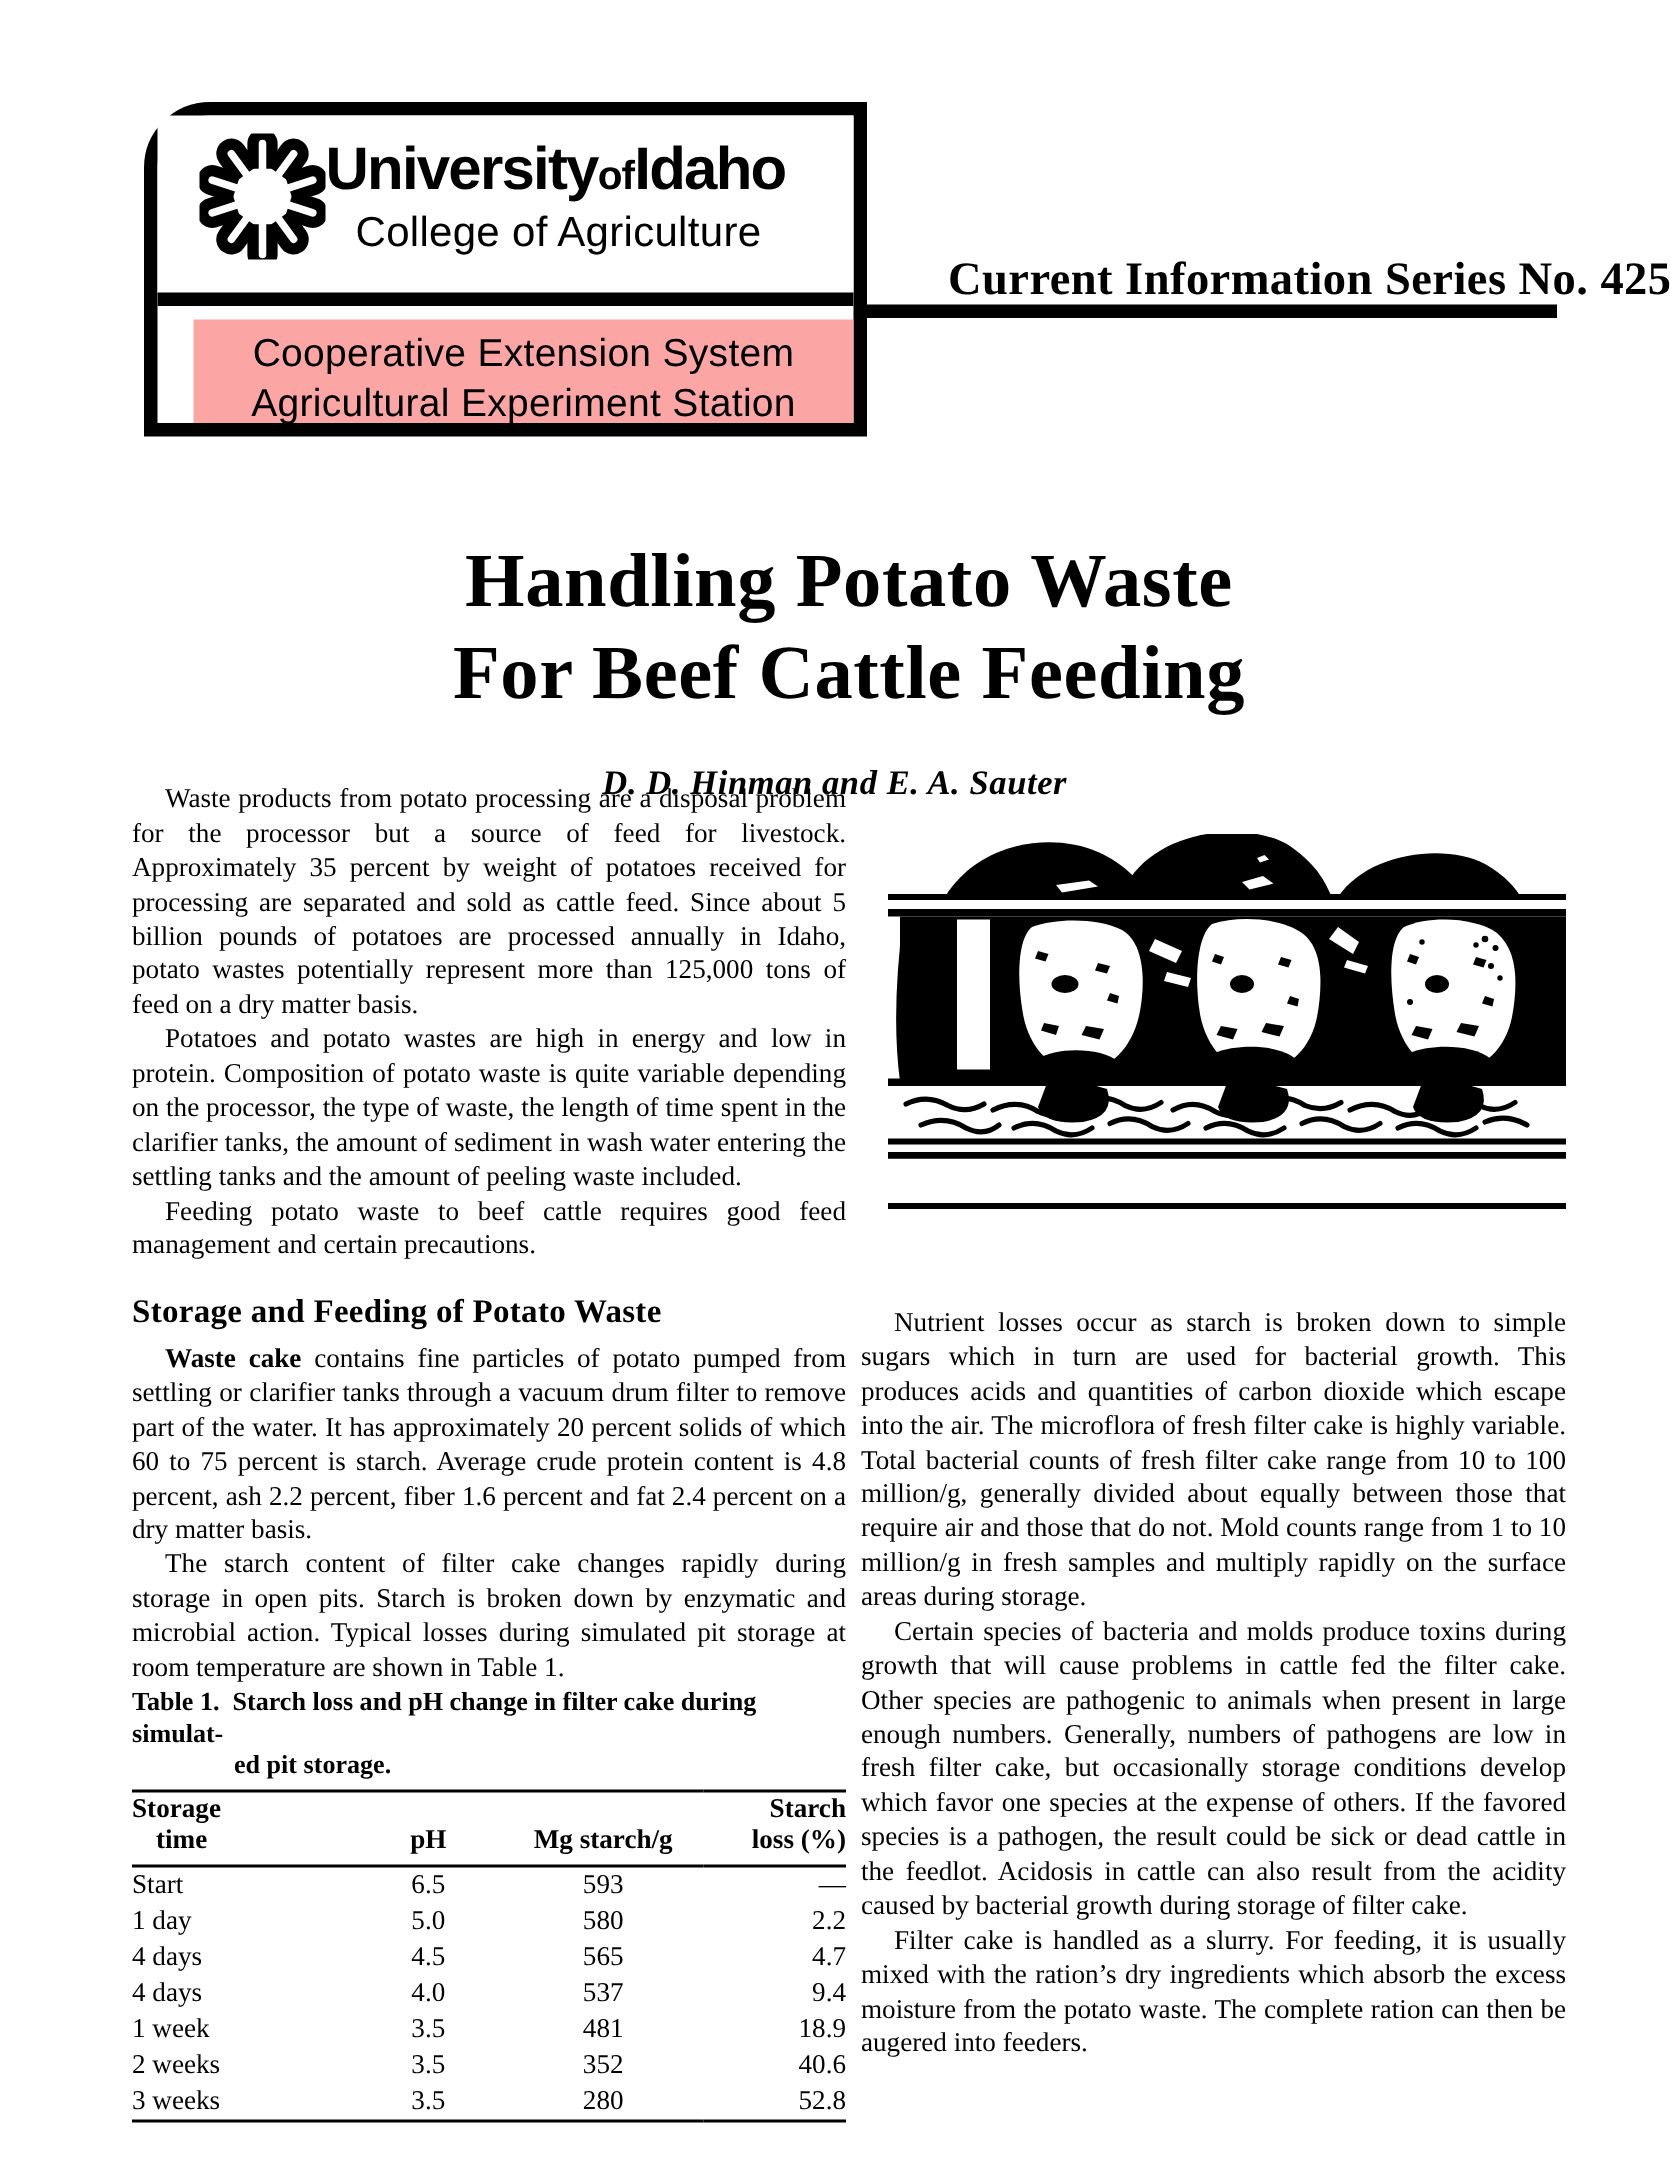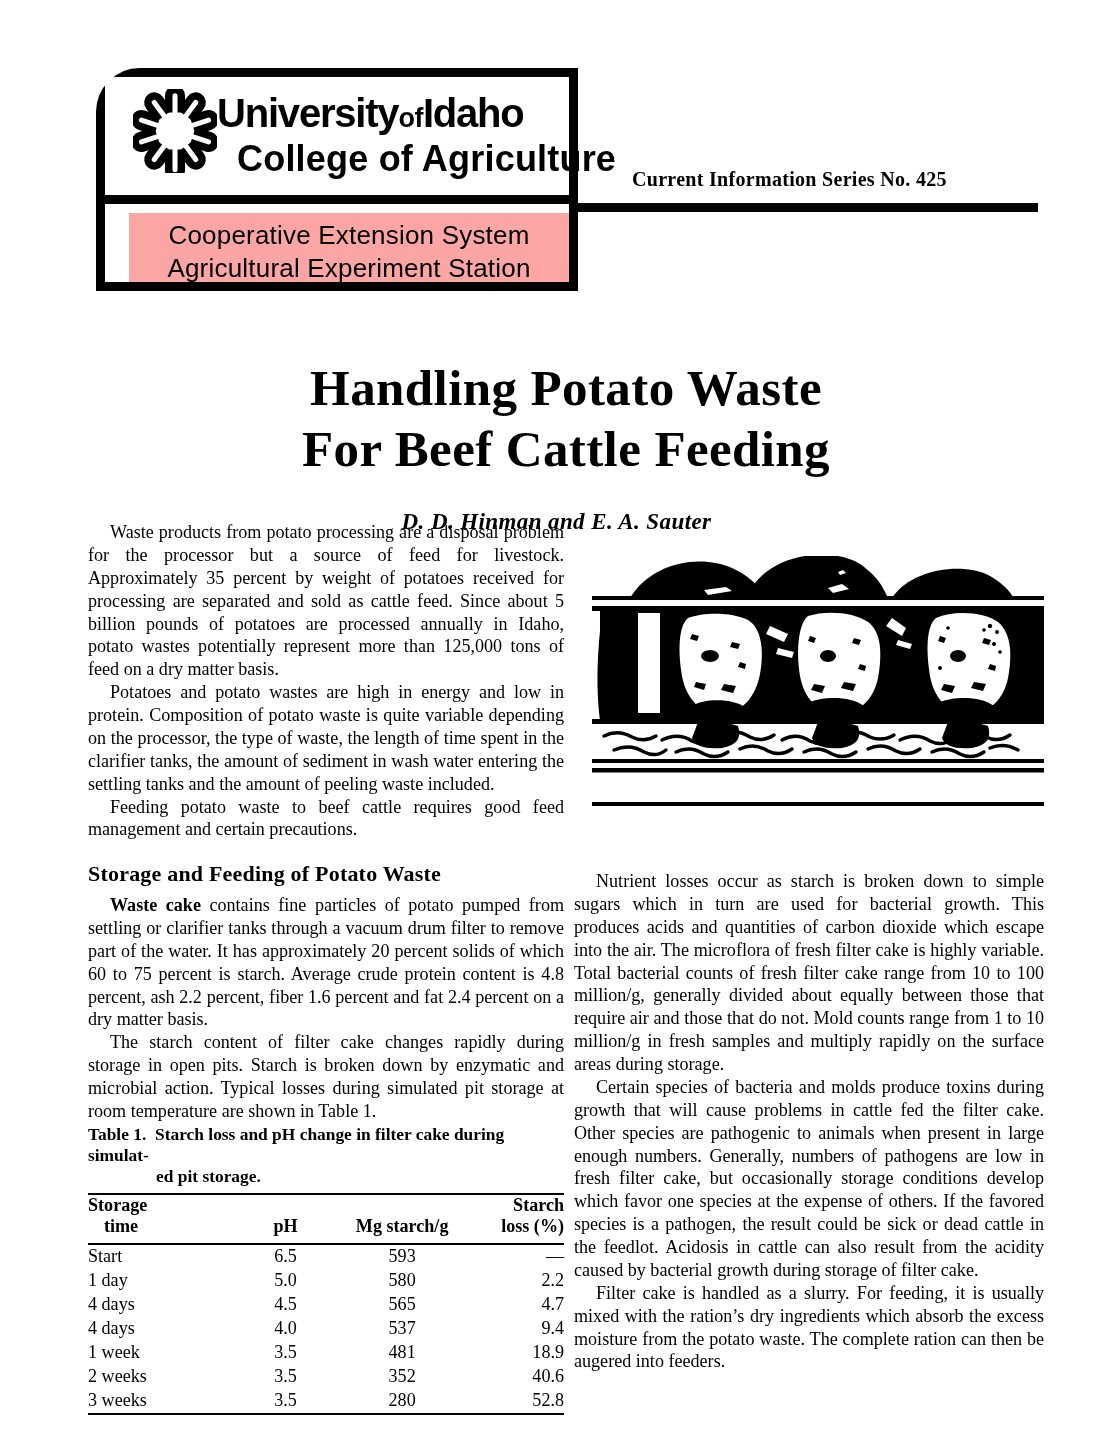--- a/index.html
+++ b/index.html
@@ -75,22 +75,22 @@
   }
   .uni-line .small-of {
     font-size: 27px;
     letter-spacing: -0.5px;
   }
   .college-line {
     position: absolute;
     left: 132px;
     top: 64px;
     font-family: "Liberation Sans", sans-serif;
-    font-weight: 700;
-    font-size: 36px;
+    font-weight: 400;
+    font-size: 28px;
     letter-spacing: 0.2px;
     line-height: 1;
     white-space: nowrap;
   }
   .coop-line1, .coop-line2 {
     position: absolute;
     left: 0;
     width: 100%;
     text-align: center;
     font-family: "Liberation Sans", sans-serif;
@@ -103,21 +103,21 @@
   .coop-line1 { top: 9px; }
   .coop-line2 { top: 42px; }
 
   
   #series-label {
     position: absolute;
     left: 632px;
     top: 168px;
     font-family: "Liberation Serif", serif;
     font-weight: 700;
-    font-size: 20px;
+    font-size: 31px;
     letter-spacing: 0.3px;
     white-space: nowrap;
   }
   #series-rule {
     position: absolute;
     left: 578px;
     top: 203px;
     width: 460px;
     height: 9px;
     background: #000;

